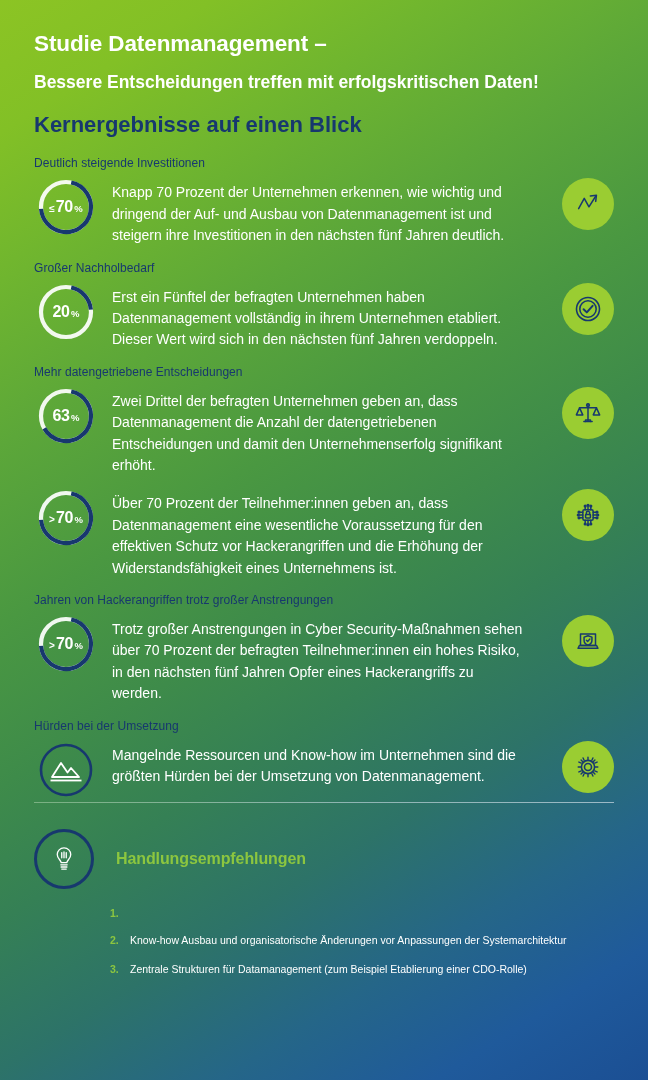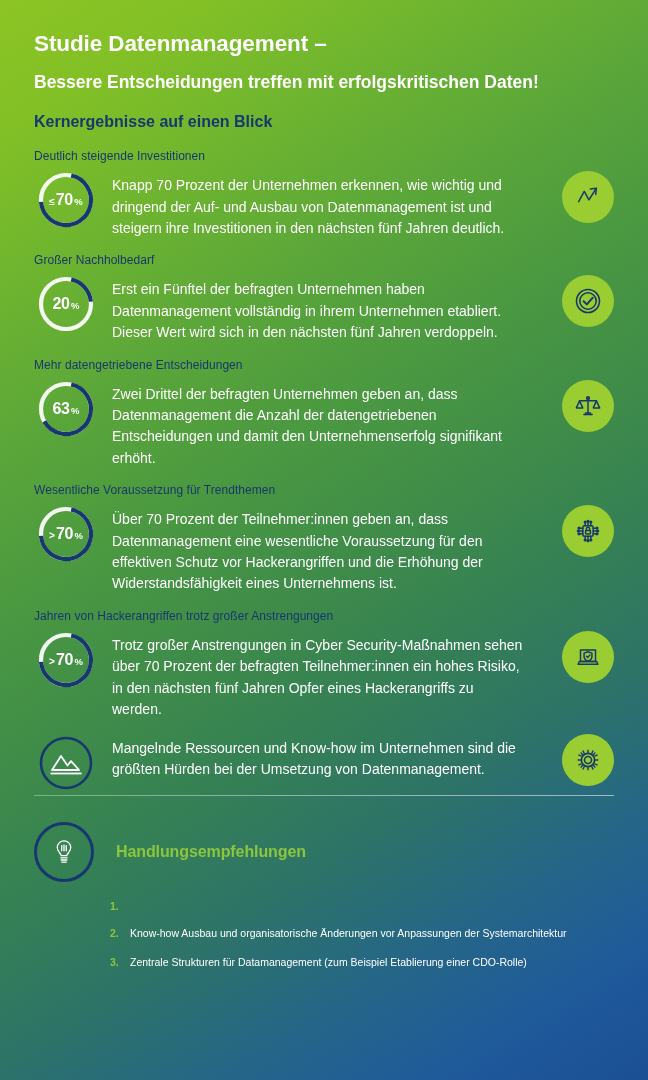--- a/index.html
+++ b/index.html
@@ -26,21 +26,21 @@
   .header { padding: 30px 34px 0 34px; }
   .title-1 {
     color:#ffffff; font-size:22.5px; font-weight:bold;
     letter-spacing:-0.1px; line-height:1.2;
   }
   .title-2 {
     color:#ffffff; font-size:17.5px; font-weight:bold;
     margin-top:15px; line-height:1.2;
   }
   .title-3 {
-    color:#17386E; font-size:16px; font-weight:bold;
+    color:#17386E; font-size:22px; font-weight:bold;
     margin-top:19px; line-height:1.2;
   }
 
   
   .blocks { margin-top:18px; padding:0 34px; }
   .block { position:relative; }
   .block-title {
     color:#17386E; font-size:12px; font-weight:normal;
     margin-bottom:9px; letter-spacing:0.05px;
   }
@@ -184,21 +184,20 @@
               <circle cx="16" cy="7.6" r="1.5"></circle>
               <path d="M7 10.5 L3.6 18 h6.8 z"></path>
               <path d="M25 10.5 L21.6 18 h6.8 z"></path>
               <path d="M11.6 25 h8.8"></path>
               <path d="M13.4 25 v-1.6 h5.2 V25"></path>
             </svg>
           </div>
         </div>
       </div>
       <div class="block" style="margin-bottom: 14px;">
-        <div class="block-title">Wesentliche Voraussetzung für Trendthemen</div>
         <div class="block-body">
           <div class="stat">
             <svg width="64" height="64" viewBox="0 0 64 64">
               <circle cx="32" cy="32" r="25" fill="none" stroke="#ffffff" stroke-width="4.2" opacity="0.92"></circle>
               <circle cx="32" cy="32" r="25" fill="none" stroke="#17386E" stroke-width="4.2" stroke-dasharray="109.96 47.12" transform="rotate(-78 32 32)" stroke-linecap="butt"></circle>
             </svg>
             <div class="stat-label">
               <span class="stat-pre">&gt;</span>
               <span class="stat-num">70</span>
               <span class="stat-pct">%</span>
@@ -246,20 +245,21 @@
             <svg width="30" height="30" viewBox="0 0 32 32" fill="none" stroke="#17386E" stroke-width="1.6" stroke-linecap="round" stroke-linejoin="round">
               <path d="M8 8.6 h16 v12.2 H8 z"></path>
               <path d="M5.4 23.8 h21.2 l-1.4-3 H6.8 z"></path>
               <path d="M16 10.4 l4.2 1.5 v3.4 c0 2.5-1.8 4.4-4.2 5.1-2.4-.7-4.2-2.6-4.2-5.1v-3.4z"></path>
               <path d="M14.3 15.2 l1.3 1.3 2.4-2.6" stroke-width="1.5"></path>
             </svg>
           </div>
         </div>
       </div>
       <div class="block" style="margin-bottom: 0px;">
+        <div class="block-title">Hürden bei der Umsetzung</div>
         <div class="block-body">
           <div class="stat">
             <svg width="64" height="64" viewBox="0 0 64 64" fill="none" stroke="#17386E" stroke-width="2.6">
               <circle cx="32" cy="32" r="25"></circle>
               <g stroke-width="1.8" stroke-linejoin="round" stroke="#ffffff">
                 <path d="M18 39 L27 25 L33.5 34.5 L37 30 L45 39 z"></path>
                 <path d="M16.5 42.5 H47.5"></path>
               </g>
             </svg>
           </div>

